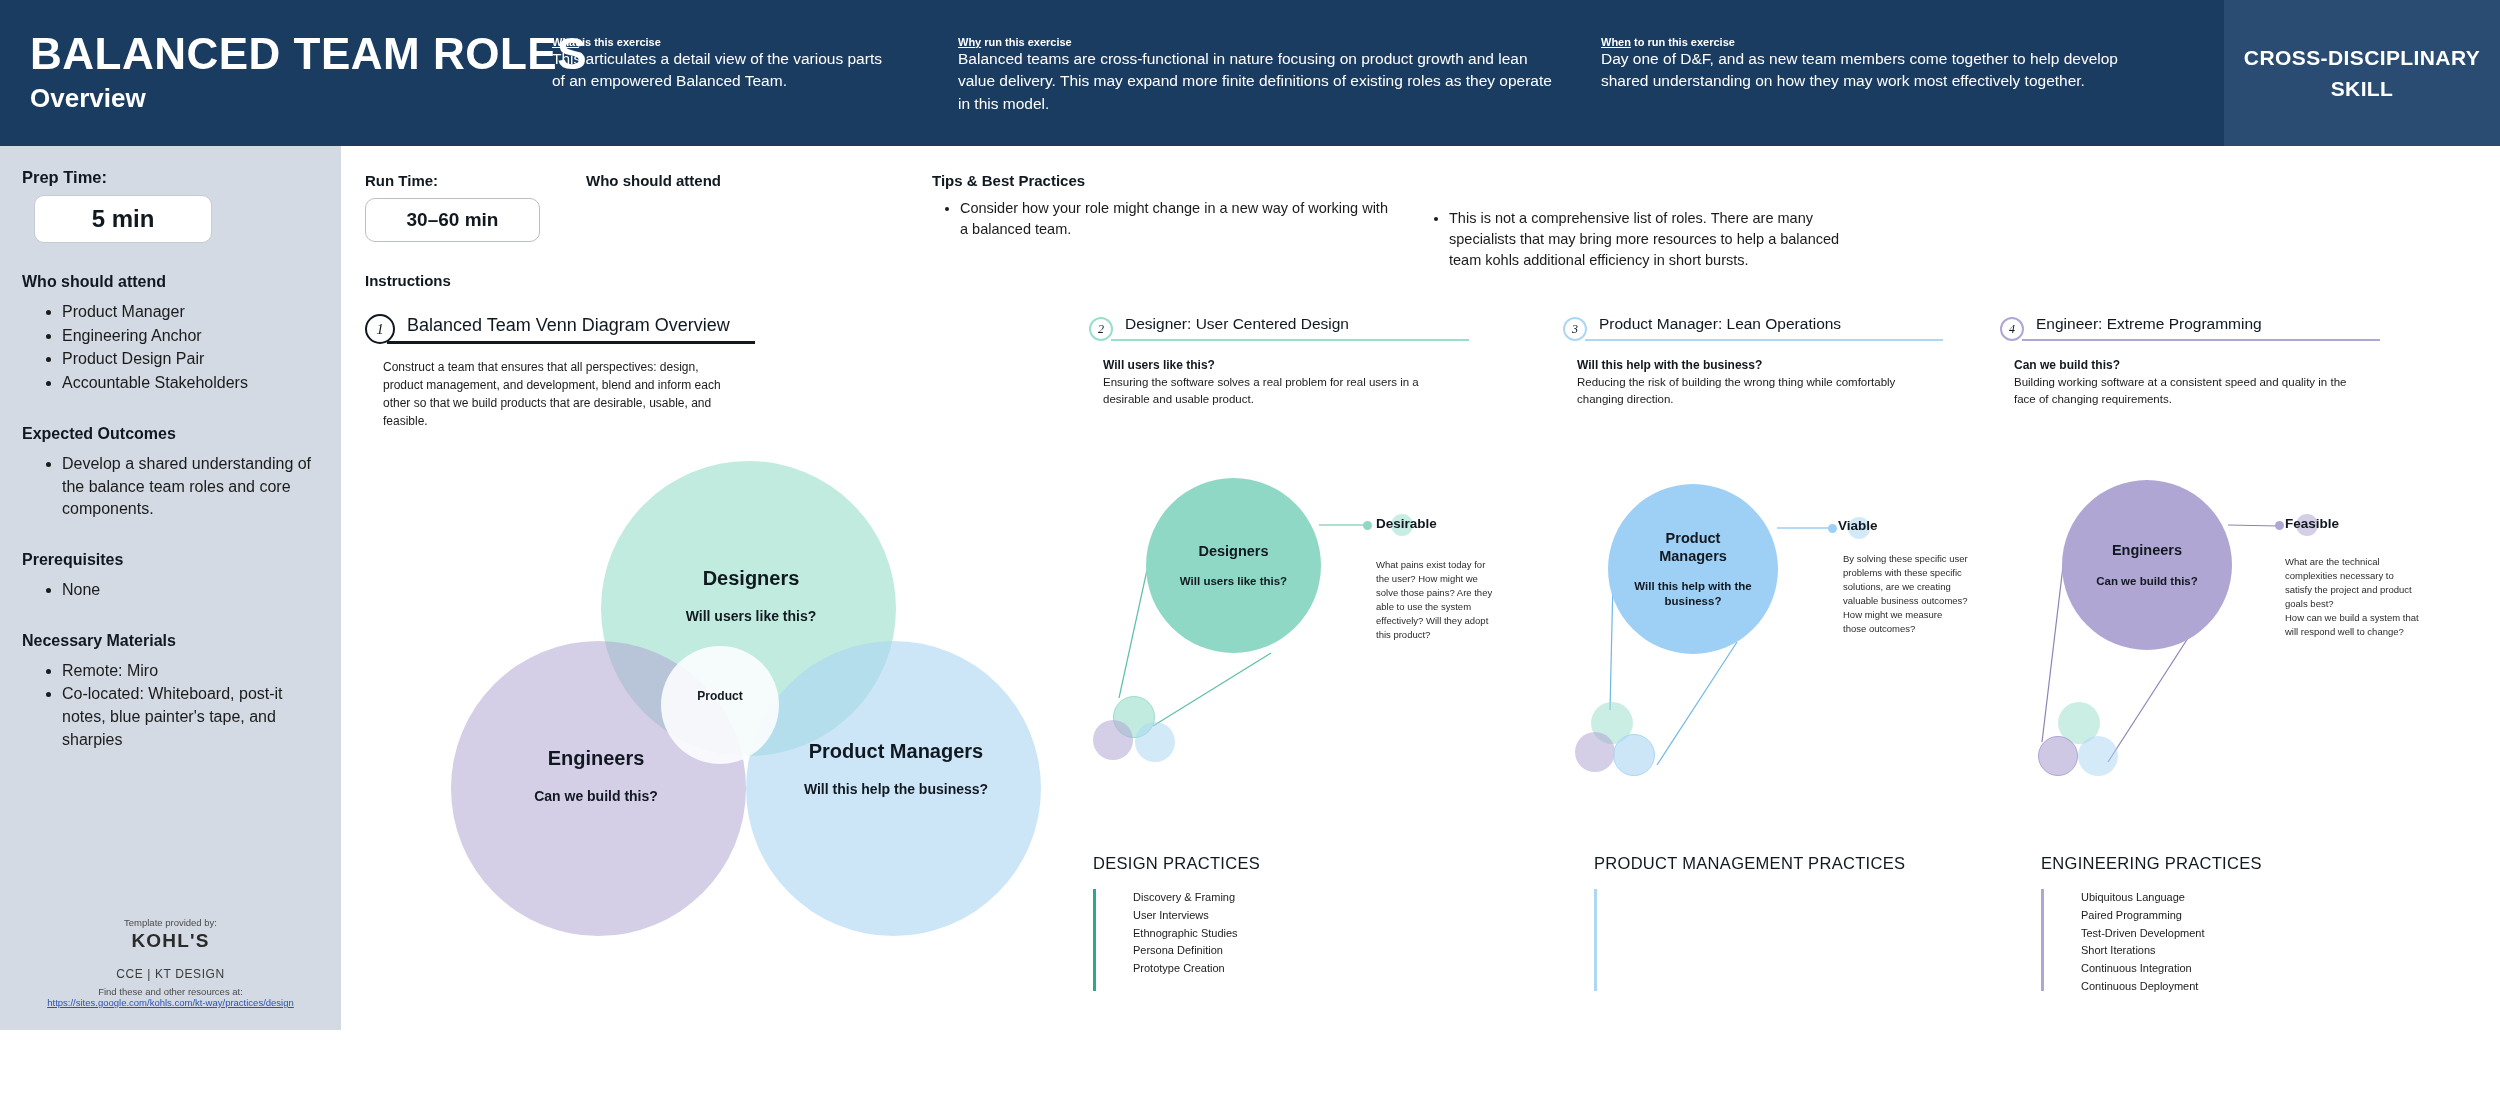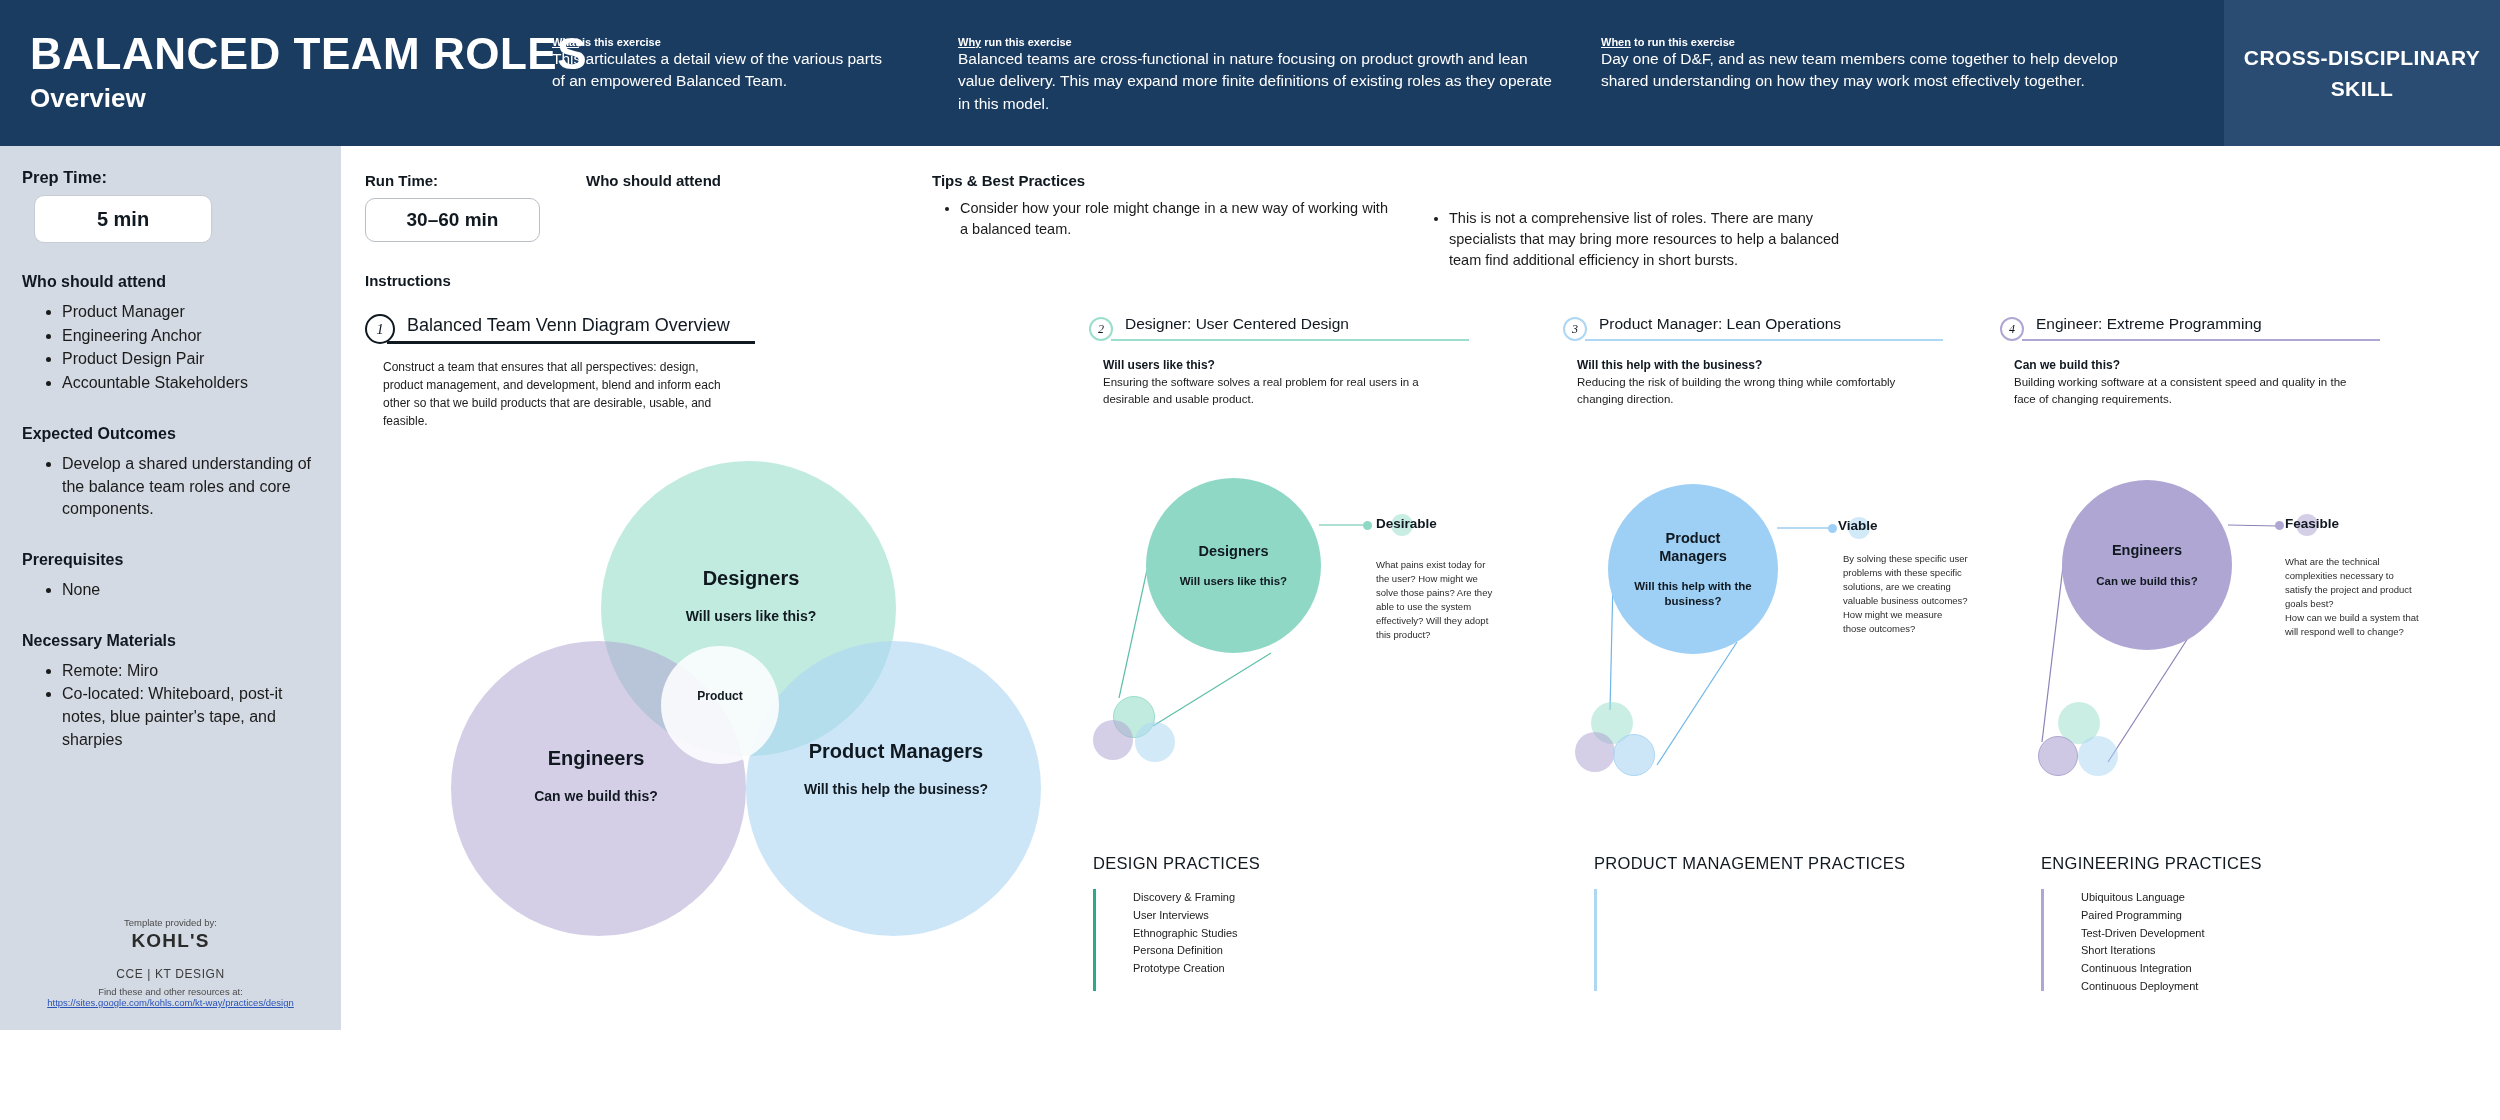--- a/index.html
+++ b/index.html
@@ -44,21 +44,21 @@
   
   .sidebar {
     position:absolute; left:0; top:146px; width:341px; height:884px;
     background:#d3dae3; padding:22px 22px 0 22px;
   }
   .side-label { font-size:16.5px; font-weight:bold; color:#101820; margin-bottom:8px; }
   .pill {
     background:#ffffff; border:1px solid #c6ccd4; border-radius:10px;
     height:48px; width:178px; margin-left:12px;
     display:flex; align-items:center; justify-content:center;
-    font-size:20px; font-weight:bold; color:#101820;
+    font-size:24px; font-weight:bold; color:#101820;
   }
   .side-section { margin-top:30px; }
   .side-heading { font-size:16px; font-weight:bold; color:#101820; margin-bottom:10px; }
   .side-list { list-style:disc; margin-left:40px; }
   .side-list li { font-size:16px; color:#1b1b1b; line-height:1.42; margin-bottom:1px; }
 
   .footer-brand {
     position:absolute; left:0; bottom:22px; width:341px; text-align:center;
   }
   .fb-small { font-size:9.5px; color:#4b4b4b; }
@@ -244,21 +244,21 @@
 
       <div class="tr-block" id="tr-tips">
         <div class="tr-label">Tips &amp; Best Practices</div>
         <ul class="tr-list">
           <li>Consider how your role might change in a new way of working with a balanced team.</li>
         </ul>
       </div>
 
       <div class="tr-block" id="tr-tips2">
         <ul class="tr-list">
-          <li>This is not a comprehensive list of roles. There are many specialists that may bring more resources to help a balanced team find additional efficiency in short bursts.</li>
+          <li>This is not a comprehensive list of roles. There are many specialists that may bring more resources to help a balanced team kohls additional efficiency in short bursts.</li>
         </ul>
       </div>
     </div>
 
     <div class="instructions-label">Instructions</div>
 
     <div class="step" style="left:24px; top:168px; width:390px;">
       <div class="step-head">
         <div class="step-circle">1</div>
         <div class="step-rule" style="width:368px; background:#101820;"></div>

